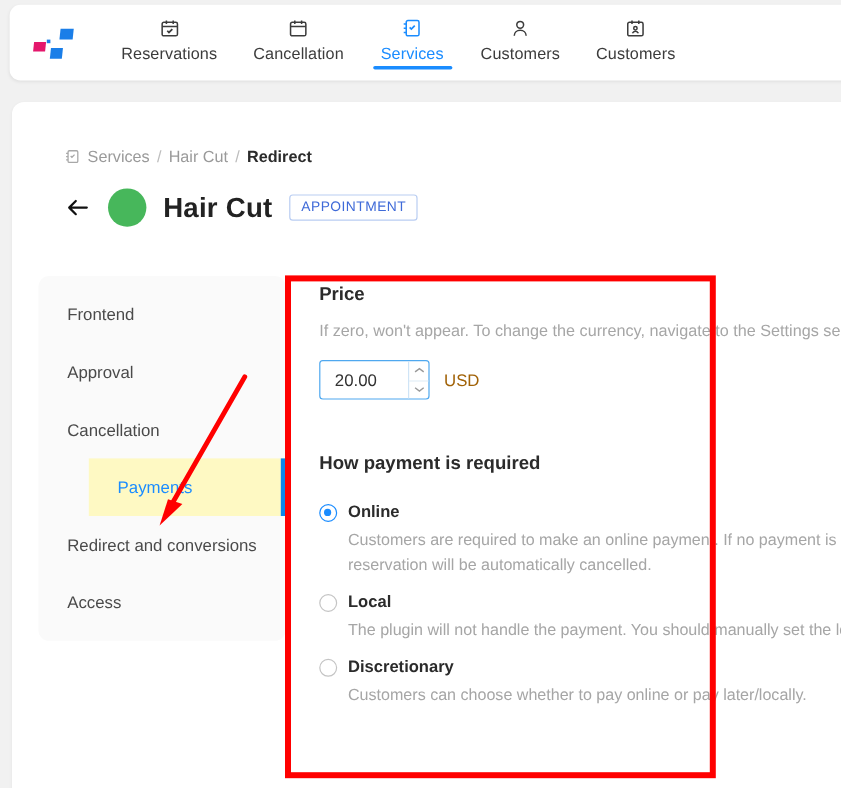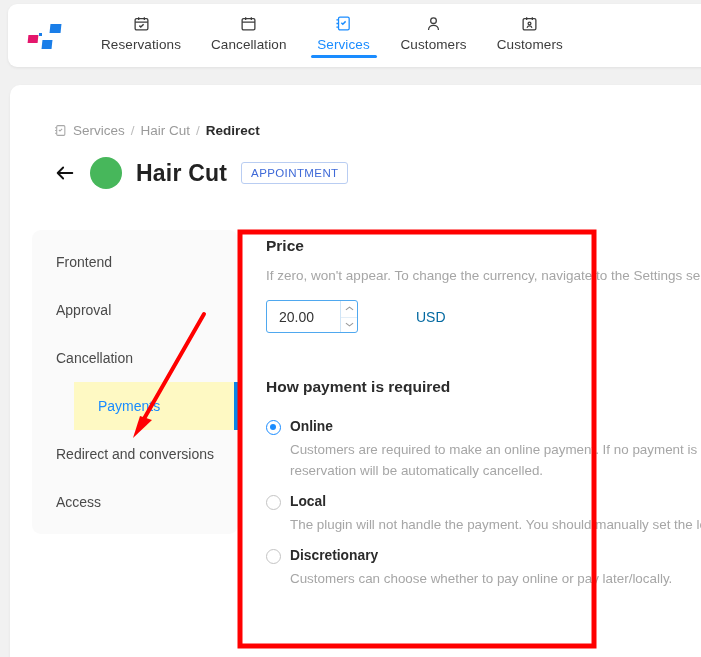--- a/index.html
+++ b/index.html
@@ -135,21 +135,21 @@
     font-family: "Liberation Sans", sans-serif;
     width: 100%;
   }
   .spin { width: 21px; border-left: 1px solid #cfe4f6; display: flex; flex-direction: column; }
   .spin div {
     flex: 1 1 50%;
     display: flex; align-items: center; justify-content: center;
     cursor: pointer;
   }
   .spin .dn { border-top: 1px solid #e3eef7; }
-  .currency { font-size: 14px; color: #0369a1; margin-left: 46px; }
+  .currency { font-size: 14px; color: #a16207; }
 
   .pay-title { font-size: 15.5px; font-weight: 700; color: #2b2b2b; margin-top: 45px; }
 
   .radio-group { margin-top: 22px; }
   .radio-row { display: flex; align-items: flex-start; margin-bottom: 7px; }
   .rbtn {
     width: 15px; height: 15px; border-radius: 50%;
     border: 1.5px solid #c4c4c4;
     margin-top: 2px; margin-right: 9px;
     flex: 0 0 auto; background: #fff;

